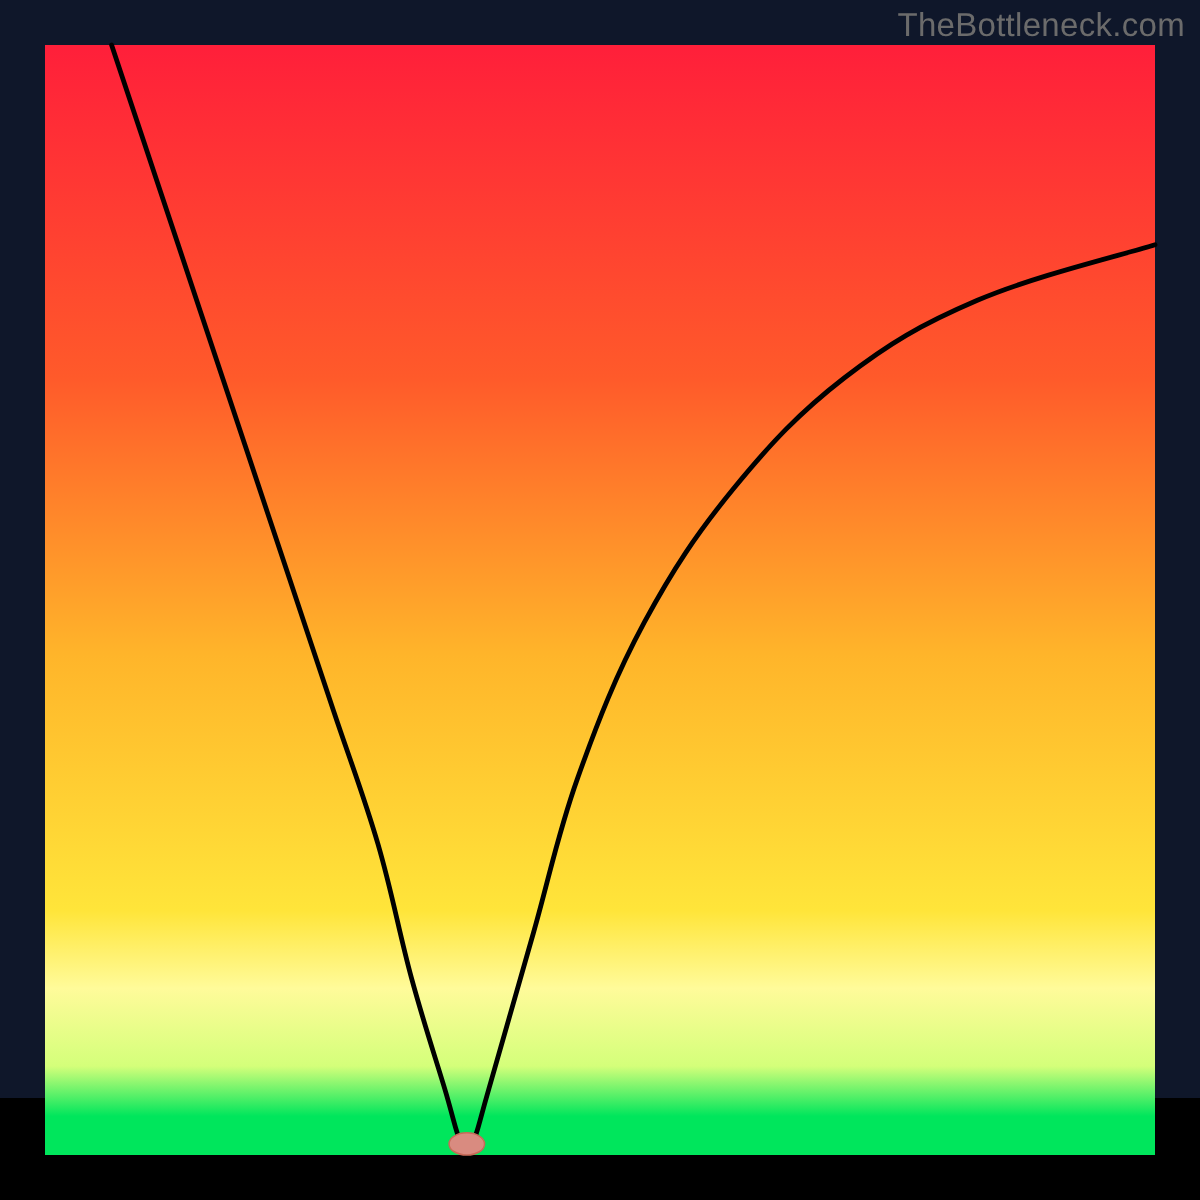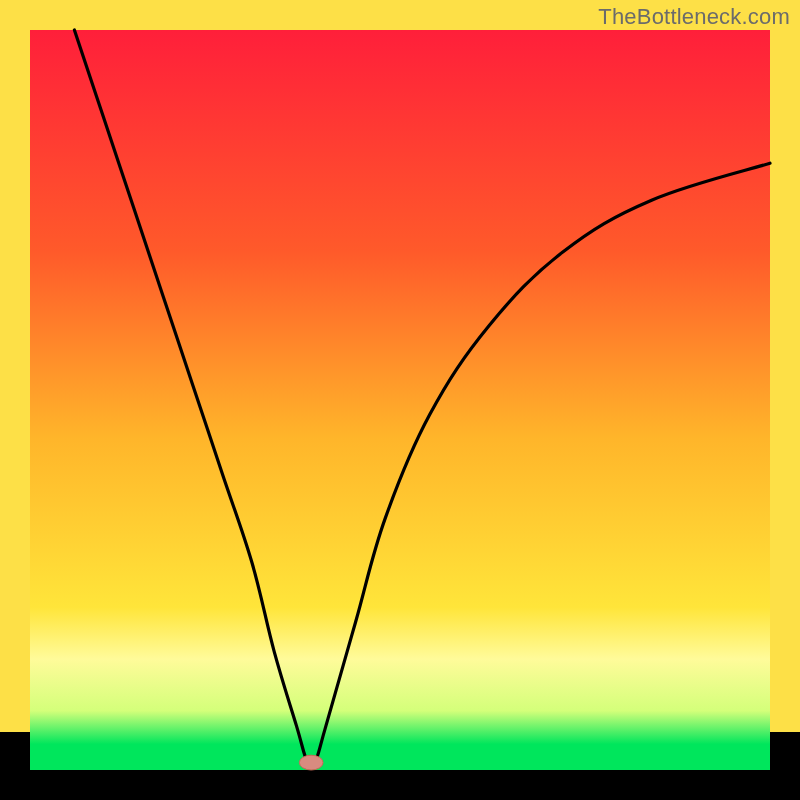--- a/index.html
+++ b/index.html
@@ -8,21 +8,21 @@
     width: 800px;
     height: 800px;
     background: #000;
     font-family: Arial, Helvetica, sans-serif;
     overflow: hidden;
   }
   .frame {
     position: relative;
     width: 800px;
     height: 732px;
-    background: #fde047;
+    background: #0f172a;
   }
   .watermark {
     position: absolute;
     top: 4px;
     right: 10px;
     color: #6b6b6b;
     font-size: 22px;
     font-weight: 500;
     letter-spacing: 0.2px;
     user-select: none;

